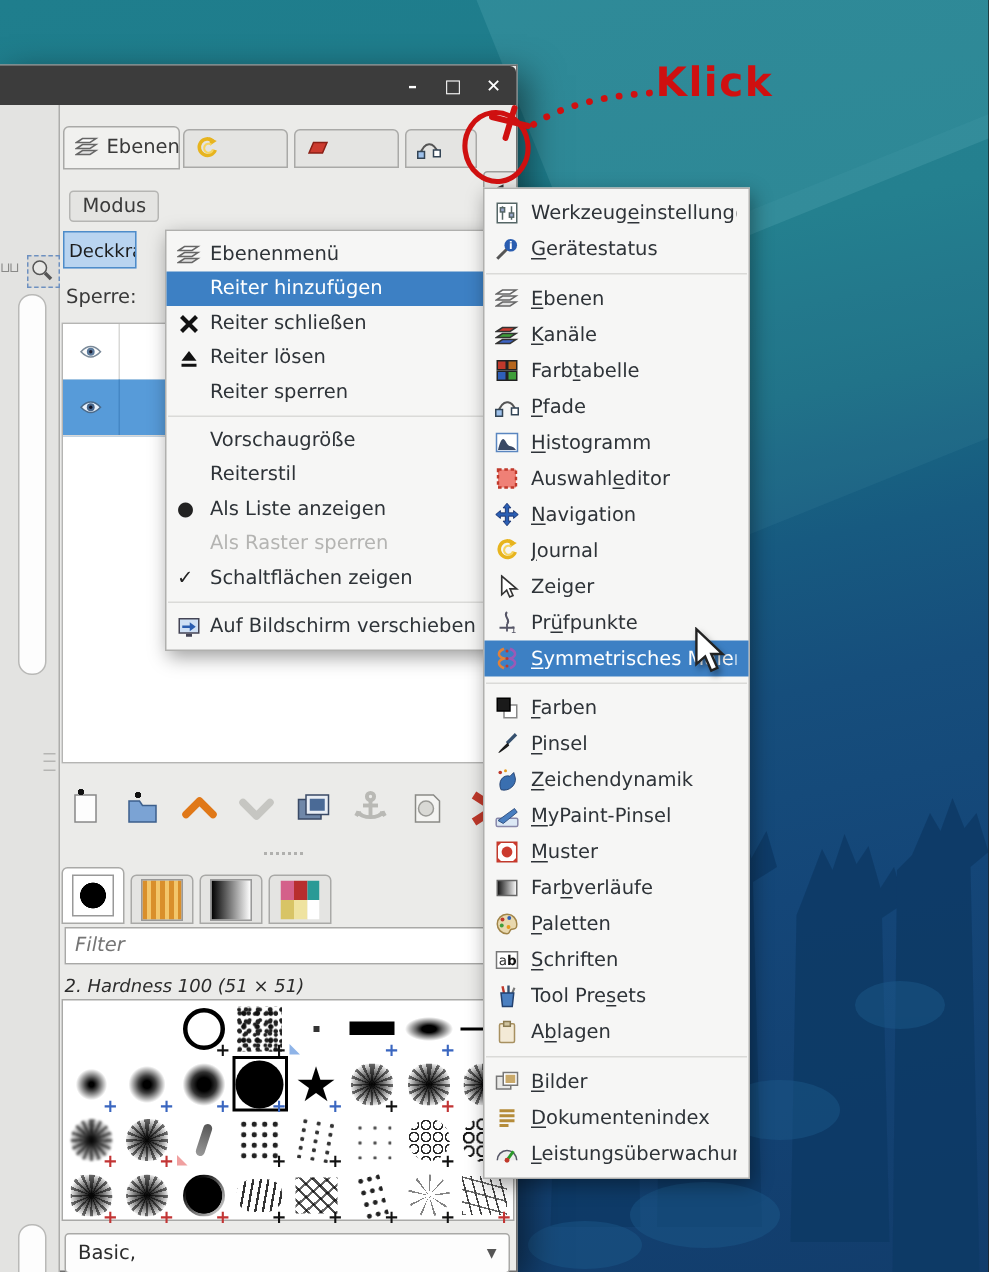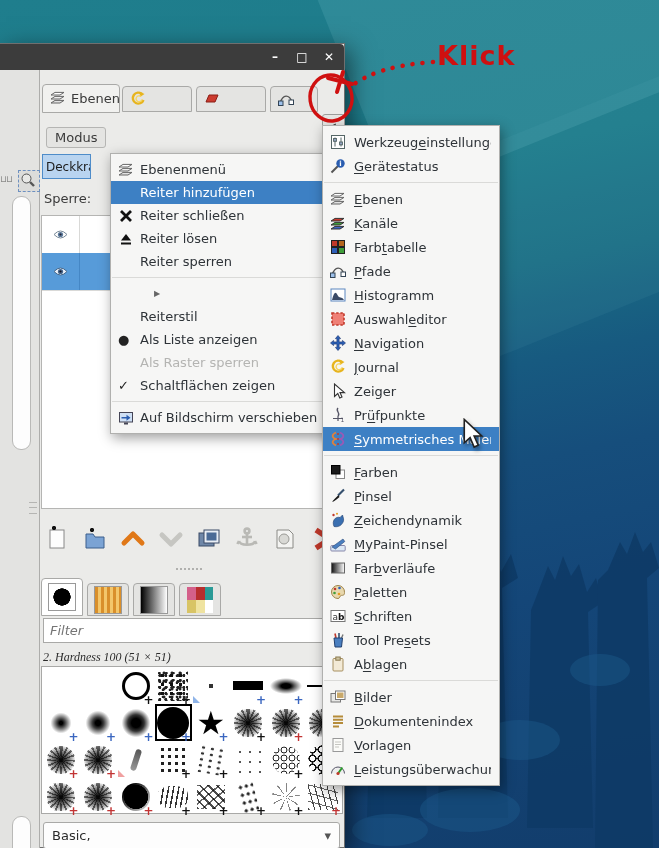--- a/index.html
+++ b/index.html
@@ -73,21 +73,21 @@
   #dockable-tabs{position:absolute;left:1px;top:506px;height:40px;display:flex;align-items:flex-end;gap:4px;}
   .mtab{width:42px;height:33px;background:#e4e4e2;border:1px solid #a9a9a7;border-radius:4px 4px 0 0;
     display:flex;align-items:center;justify-content:center;box-sizing:border-box;}
   .mtab.active{height:38px;background:#fff;}
   .mtab .thumb{width:26px;height:26px;}
 
   
   #filter{position:absolute;left:3px;top:548px;width:297px;height:25px;border:1px solid #a9a9a7;
     background:#fff;box-sizing:border-box;font-style:italic;font-size:13px;color:#9a9a98;
     padding:0 6px;font-family:"DejaVu Sans",sans-serif;}
-  #brushtitle{position:absolute;left:3px;top:580px;font-size:12px;font-style:italic;color:#2c2c2c;font-family:Liberation Serif, serif;}
+  #brushtitle{position:absolute;left:3px;top:580px;font-size:12px;font-style:italic;color:#2c2c2c;}
   #brushgrid{position:absolute;left:1px;top:596px;width:302px;height:148px;background:#fff;
     border:1px solid #a9a9a7;box-sizing:border-box;display:grid;
     grid-template-columns:repeat(8,1fr);grid-template-rows:repeat(4,37px);}
   .bcell{position:relative;display:flex;align-items:center;justify-content:center;}
   .bcell.selbr{outline:2px solid #000;outline-offset:-2px;}
   .bplus{position:absolute;right:1px;bottom:-2px;font-size:12px;font-weight:bold;line-height:1;}
   .bplus.b{color:#3a66c0;} .bplus.r{color:#c23434;} .bplus.k{color:#111;}
   .btri{position:absolute;left:1px;bottom:1px;width:0;height:0;border-left:7px solid transparent;}
   .btri.b{border-left:none;border-right:7px solid transparent;border-bottom:7px solid #8fb4e8;}
   .btri.r{border-left:none;border-right:7px solid transparent;border-bottom:7px solid #f0a0a0;}
@@ -539,20 +539,21 @@
         </span>
         <span class="mi-label">Reiter lösen</span>
       </div>
       <div class="menu-item">
         <span class="mi-lead"></span>
         <span class="mi-label">Reiter sperren</span>
       </div>
       <div class="menu-sep"></div>
       <div class="menu-item">
         <span class="mi-lead"></span>
+        <span class="mi-label">Vorschaugröße</span>
         <span class="mi-arrow">▶</span>
       </div>
       <div class="menu-item">
         <span class="mi-lead"></span>
         <span class="mi-label">Reiterstil</span>
         <span class="mi-arrow">▶</span>
       </div>
       <div class="menu-item">
         <span class="mi-lead">
           <span class="mi-radio">●</span>
@@ -782,20 +783,32 @@
       <div class="menu-item">
         <span class="mi-lead">
           <span>
             <svg width="16" height="16" viewBox="0 0 16 16">
               <rect x="0.8" y="9.5" width="14.4" height="5.5" rx="1" fill="#dce8f5" stroke="#88a"></rect>
               <path d="M2 11 L13 3 L14.8 5.5 L5.5 13 Z" fill="#4a7fc0" stroke="#2a4a7a" stroke-width="0.6"></path>
             </svg>
           </span>
         </span>
         <span class="mi-label"><u>M</u>yPaint-Pinsel</span>
+      </div>
+      <div class="menu-item">
+        <span class="mi-lead">
+          <span>
+            <svg width="16" height="16" viewBox="0 0 16 16">
+              <rect x="1.5" y="1.5" width="13" height="13" fill="#fff" stroke="#c0392b"></rect>
+              <circle cx="8" cy="8" r="3.6" fill="#cc3b2f"></circle>
+              <path d="M1.5 1.5 h3 l-3 3z M14.5 1.5 v3 l-3-3z M1.5 14.5 v-3 l3 3z M14.5 14.5 h-3 l3-3z" fill="#cc3b2f"></path>
+            </svg>
+          </span>
+        </span>
+        <span class="mi-label"><u>M</u>uster</span>
       </div>
       <div class="menu-item">
         <span class="mi-lead">
           <span>
             <svg width="16" height="16" viewBox="0 0 16 16">
               <defs>
                 <linearGradient id="gg1" x1="0" x2="1">
                   <stop offset="0" stop-color="#111"></stop>
                   <stop offset="1" stop-color="#fff"></stop>
                 </linearGradient>
@@ -878,31 +891,20 @@
               </g>
             </svg>
           </span>
         </span>
         <span class="mi-label"><u>D</u>okumentenindex</span>
       </div>
       <div class="menu-item">
         <span class="mi-lead">
           <span>
             <svg width="16" height="16" viewBox="0 0 16 16">
-              <rect x="3" y="1.5" width="10" height="13" fill="#fbfbf8" stroke="#999"></rect>
-              <path d="M5 5 H11 M5 7.5 H11 M5 10 H9" stroke="#c5c5c0" stroke-width="1.1"></path>
-            </svg>
-          </span>
-        </span>
-        <span class="mi-label"><u>V</u>orlagen</span>
-      </div>
-      <div class="menu-item">
-        <span class="mi-lead">
-          <span>
-            <svg width="16" height="16" viewBox="0 0 16 16">
               <path d="M1.5 12.5 A6.5 6.5 0 0 1 14.5 12.5" fill="#eee" stroke="#556"></path>
               <line x1="8" y1="12.5" x2="12.3" y2="6.5" stroke="#2a9a2a" stroke-width="2"></line>
               <circle cx="8" cy="12.5" r="1.6" fill="#c0392b"></circle>
             </svg>
           </span>
         </span>
         <span class="mi-label"><u>L</u>eistungsüberwachung</span>
       </div>
     </div>
 

